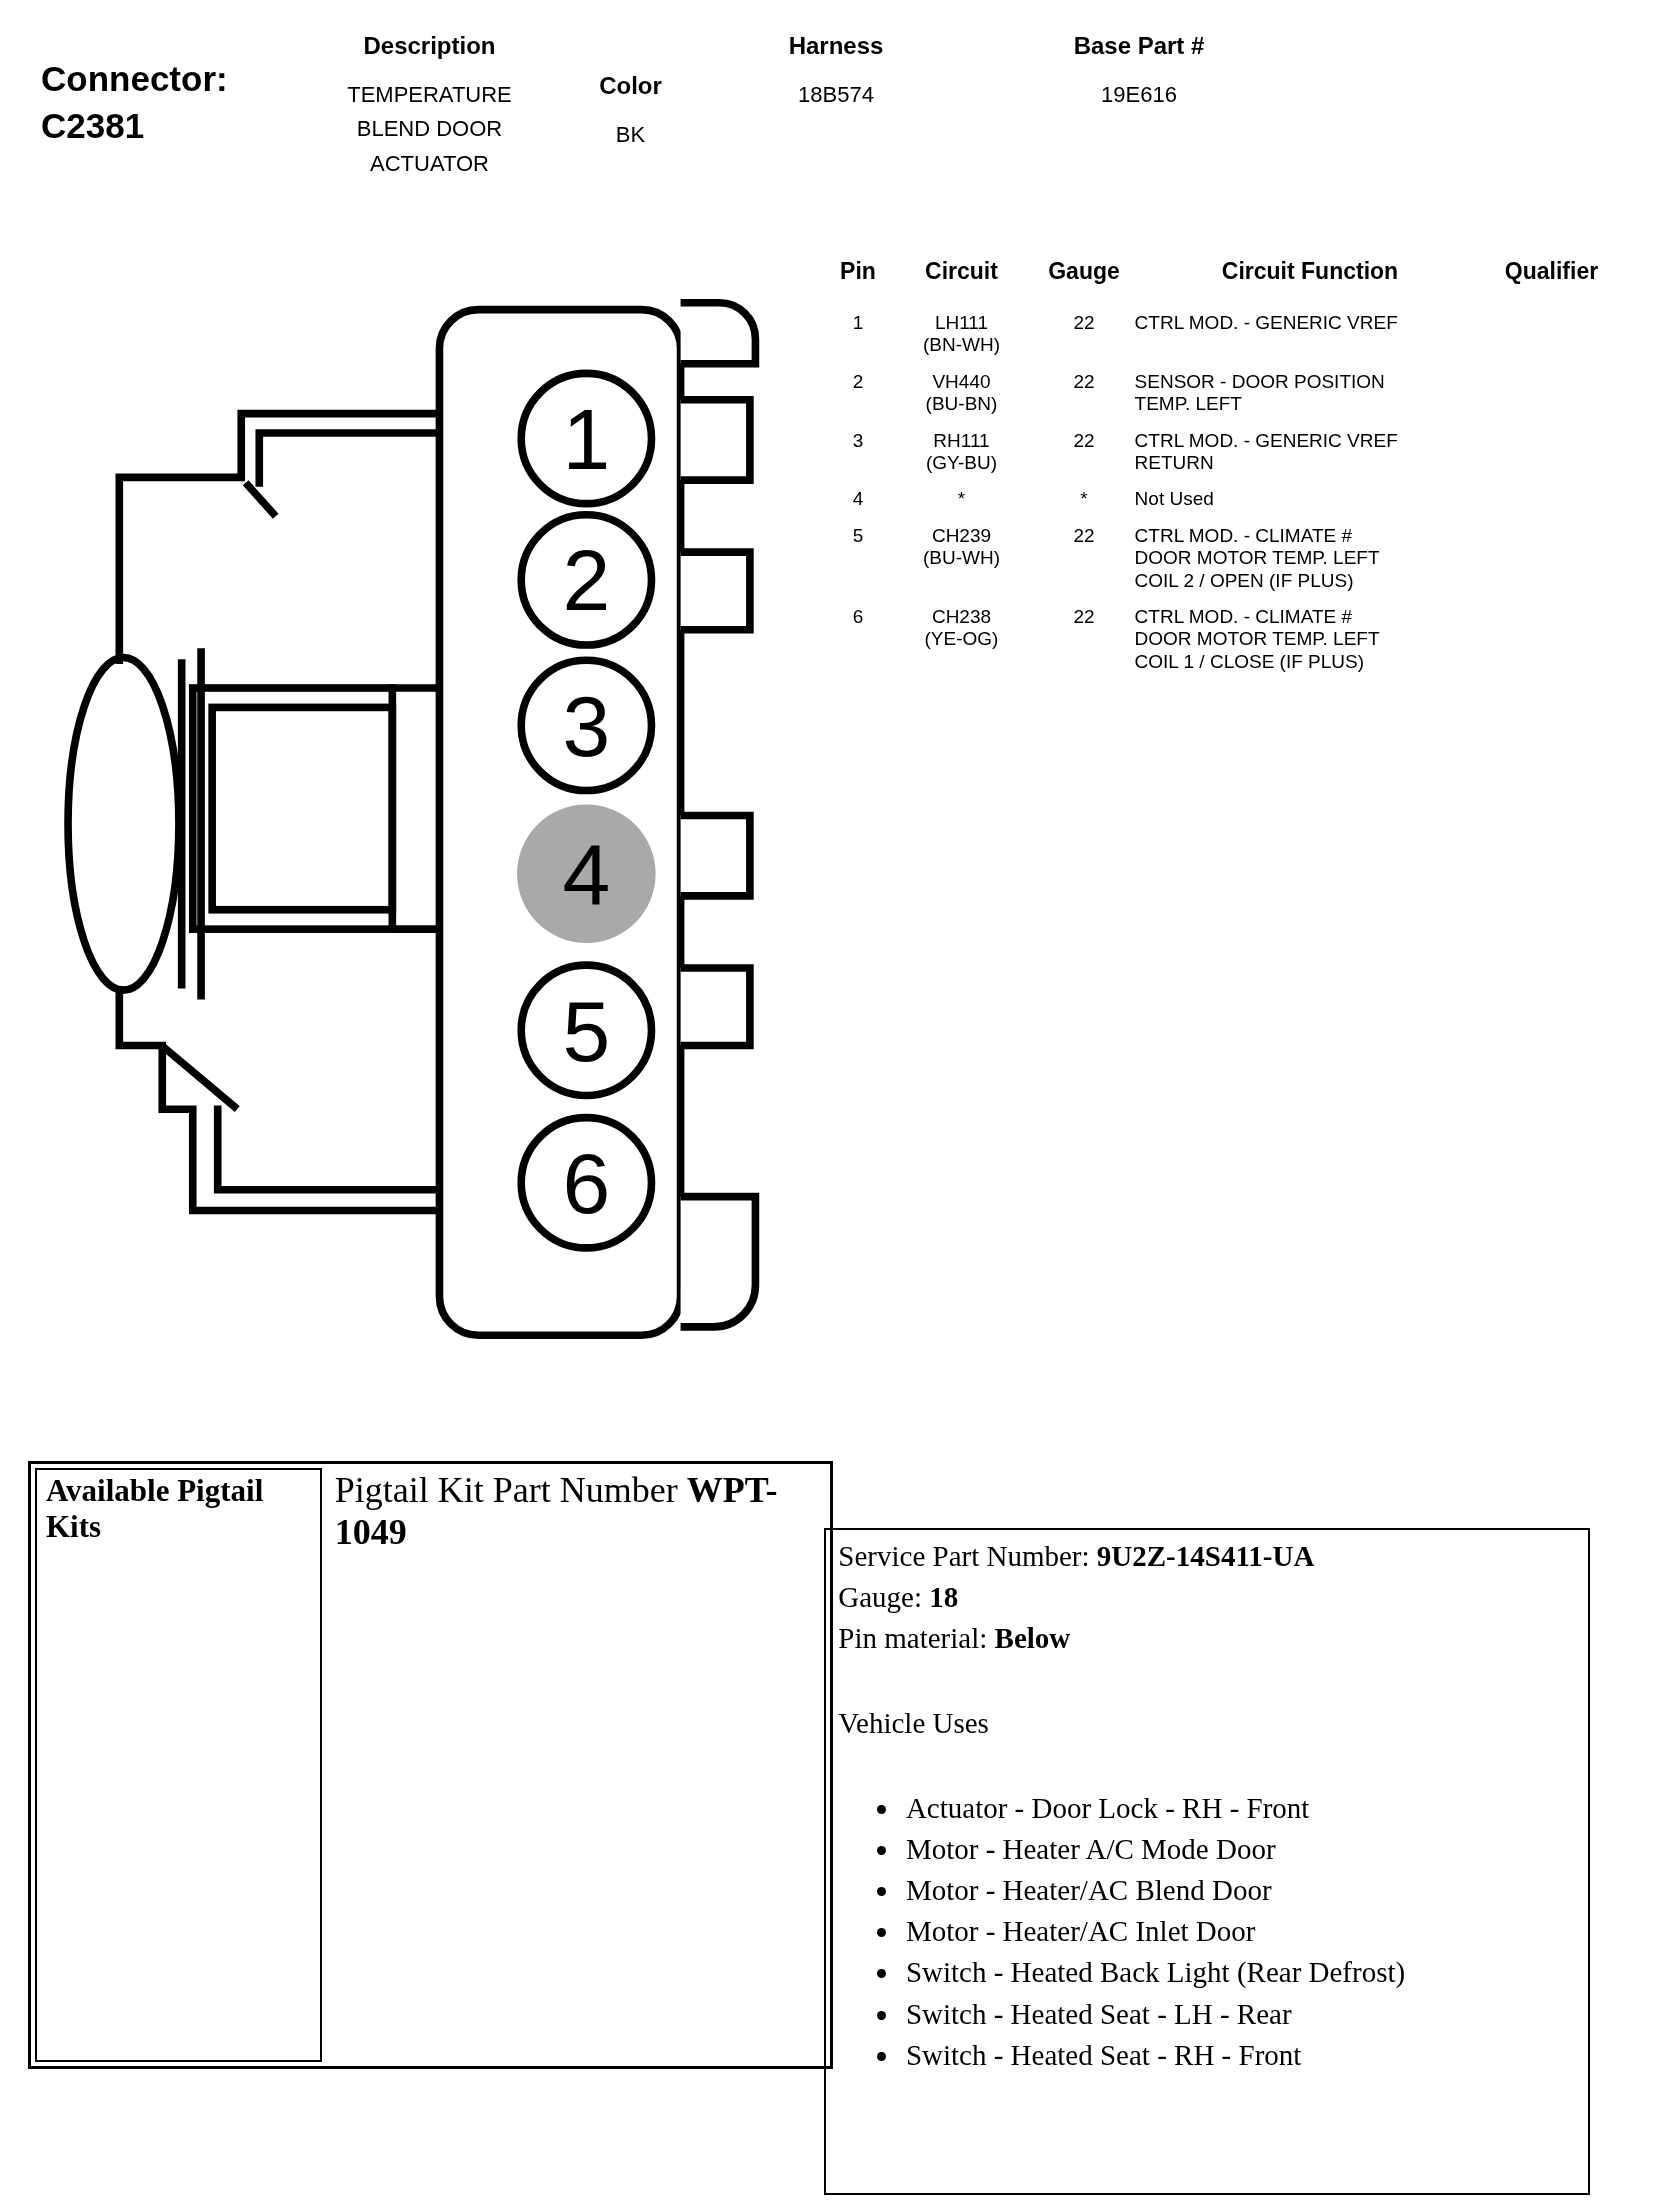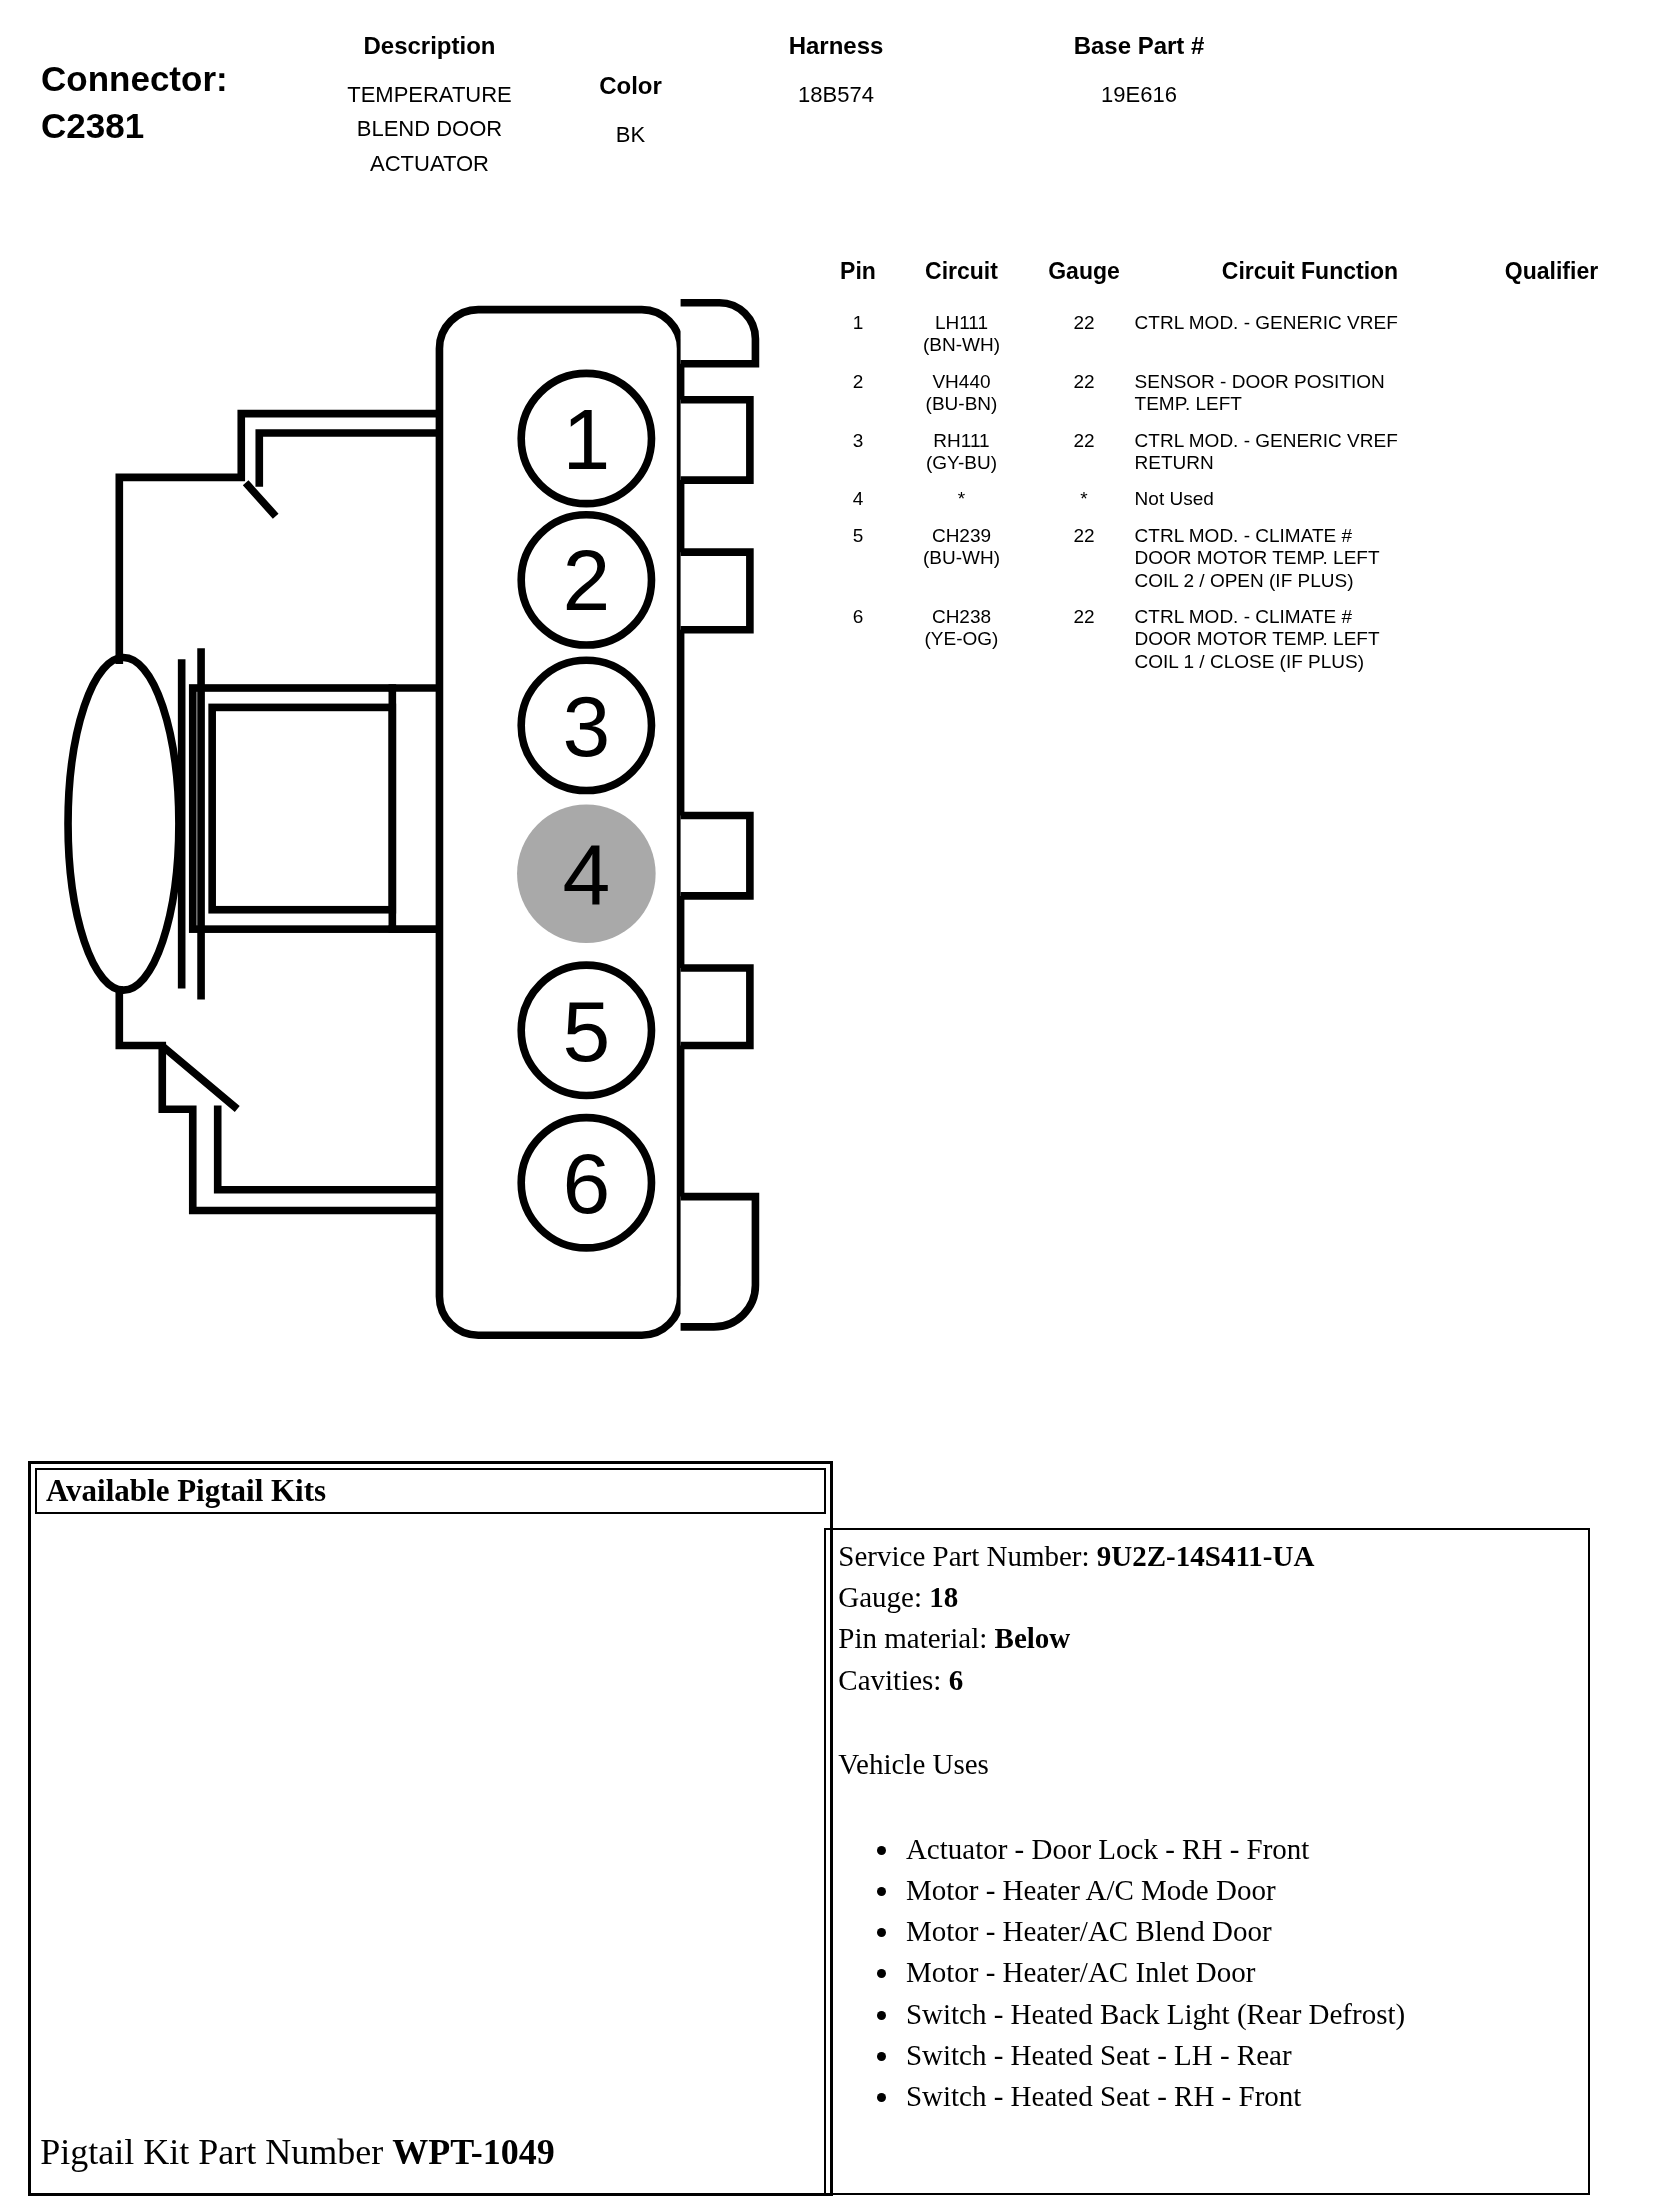--- a/index.html
+++ b/index.html
@@ -21,22 +21,22 @@
   
   .pin-table { position:absolute; left:831px; top:258px; width:782px; }
   .pt-header, .pt-row { display:grid; grid-template-columns:54px 153px 92px 360px 123px; }
   .pt-header { font-weight:bold; font-size:23px; margin-bottom:27px; }
   .pt-header > div { text-align:center; }
   .pt-row { font-size:19px; line-height:1.18; margin-bottom:14px; }
   .c-pin, .c-circuit, .c-gauge, .c-qual { text-align:center; }
   .c-func { text-align:left; padding-left:4.6px; }
 
   
-  .kits-box { position:absolute; left:28px; top:1461px; width:805px; height:735px;
-              border:3.1px solid #000; display:flex; flex-direction:column; justify-content:space-between;
+  .kits-box { position:absolute; left:28px; top:1461px; width:805px; height:608px;
+              border:3.1px solid #000; display:flex; flex-direction:row; justify-content:space-between;
               font-family:"Liberation Serif", serif; }
   .kits-header { border:2.3px solid #000; margin:3.8px; padding:3.1px 9.2px; font-size:31px; font-weight:bold; }
   .kits-footer { padding:4.6px 9.2px 20px; font-size:36px; }
 
   .service-box { position:absolute; left:824px; top:1528px; width:766px; height:667px;
                  border:2.3px solid #000; padding:6.1px 12.3px; font-family:"Liberation Serif", serif;
                  font-size:29px; line-height:1.42; }
   .vehicle-uses-title { margin-top:43px; }
   .service-box ul { margin-top:44px; padding-left:63px; list-style:disc; }
   .service-box li { padding-left:4.6px; }
@@ -208,23 +208,20 @@
   <div class="service-box">
     <div>
       <span>Service Part Number: </span><b>9U2Z-14S411-UA</b>
     </div>
     <div>
       <span>Gauge: </span><b>18</b>
     </div>
     <div>
       <span>Pin material: </span><b>Below</b>
     </div>
-    <div>
-      <span>Cavities: </span><b>6</b>
-    </div>
 
     <div class="vehicle-uses-title">Vehicle Uses</div>
 
     <ul>
       <li>Actuator - Door Lock - RH - Front</li>
       <li>Motor - Heater A/C Mode Door</li>
       <li>Motor - Heater/AC Blend Door</li>
       <li>Motor - Heater/AC Inlet Door</li>
       <li>Switch - Heated Back Light (Rear Defrost)</li>
       <li>Switch - Heated Seat - LH - Rear</li>

